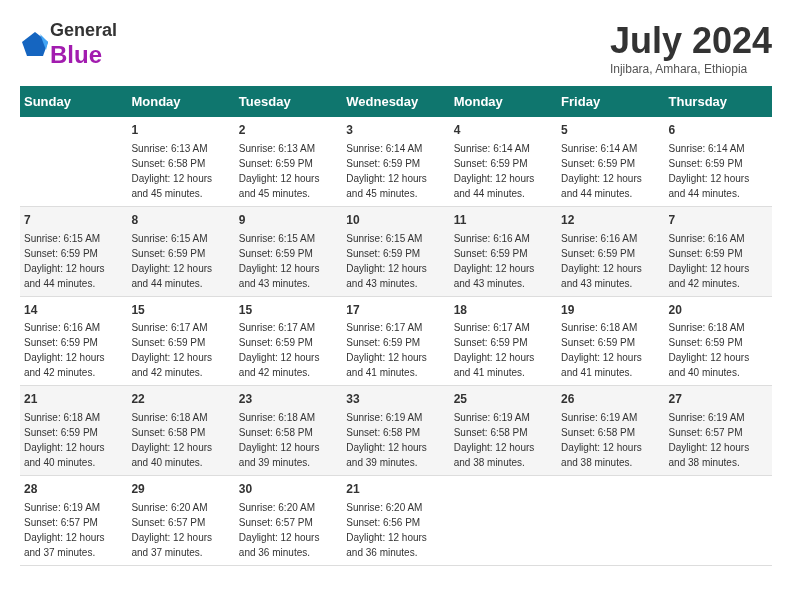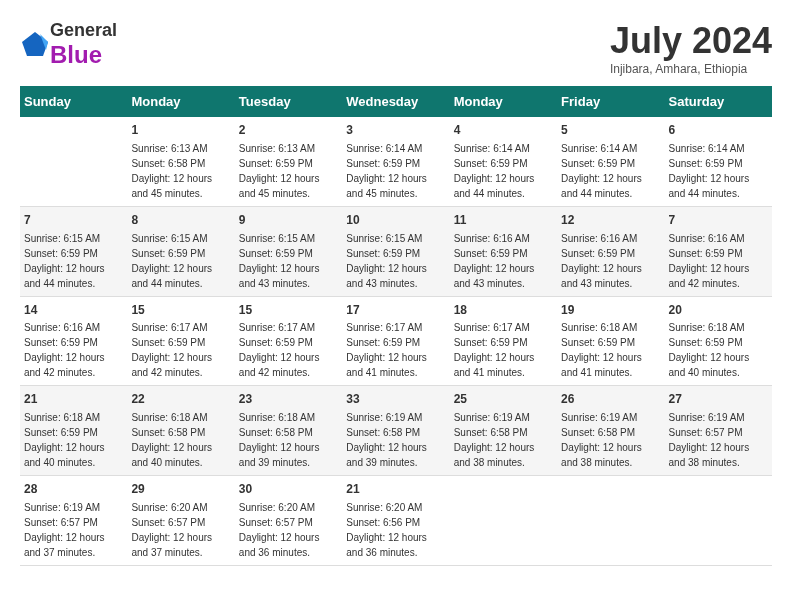--- a/index.html
+++ b/index.html
@@ -114,21 +114,21 @@
 
 <table>
   <thead>
     <tr>
     <th>Sunday</th>
         <th>Monday</th>
         <th>Tuesday</th>
         <th>Wednesday</th>
         <th>Monday</th>
         <th>Friday</th>
-        <th>Saturday</th>
+        <th>Thursday</th>
       </tr>
   </thead>
   <tbody id="calendar-body">
   <tr>
         <td class="empty"></td>
         <td><span class="day-number">1</span><span class="day-info">Sunrise: 6:13 AM<br>Sunset: 6:58 PM<br>Daylight: 12 hours and 45 minutes.</span></td>
         <td><span class="day-number">2</span><span class="day-info">Sunrise: 6:13 AM<br>Sunset: 6:59 PM<br>Daylight: 12 hours and 45 minutes.</span></td>
         <td><span class="day-number">3</span><span class="day-info">Sunrise: 6:14 AM<br>Sunset: 6:59 PM<br>Daylight: 12 hours and 45 minutes.</span></td>
         <td><span class="day-number">4</span><span class="day-info">Sunrise: 6:14 AM<br>Sunset: 6:59 PM<br>Daylight: 12 hours and 44 minutes.</span></td>
         <td><span class="day-number">5</span><span class="day-info">Sunrise: 6:14 AM<br>Sunset: 6:59 PM<br>Daylight: 12 hours and 44 minutes.</span></td>

